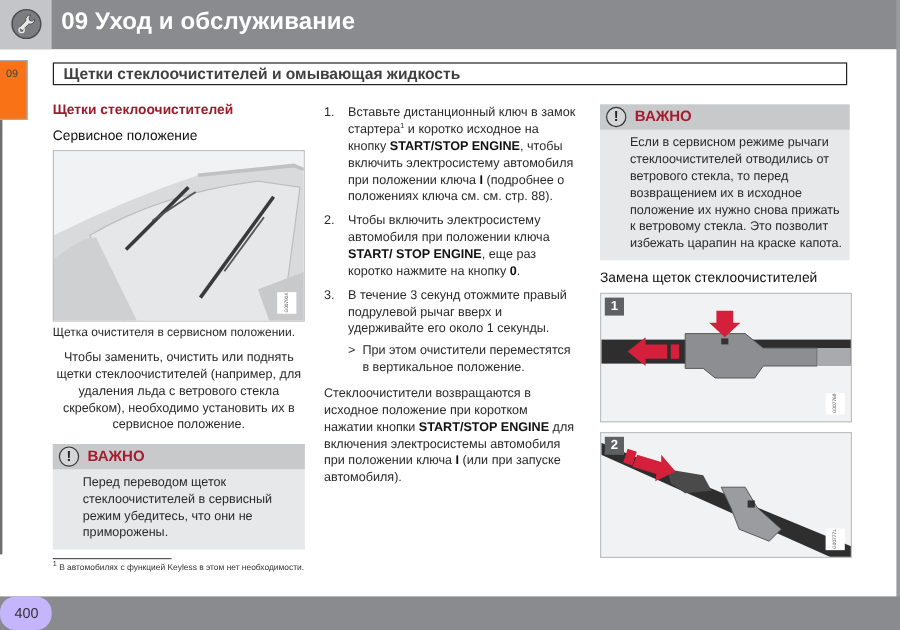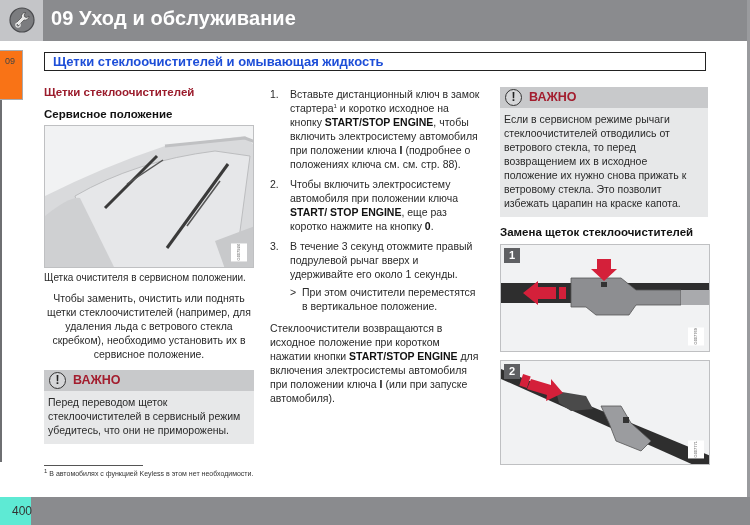--- a/index.html
+++ b/index.html
@@ -14,60 +14,60 @@
 
   
   .left-edge { position: absolute; left: 0; top: 100px; width: 2px; height: 362px; background: #6e6f72; }
   .right-edge { position: absolute; left: 747px; top: 0; width: 3px; height: 525px; background: #9a9b9e; }
 
   
   .chapter-tab { position: absolute; left: 0; top: 50px; width: 23px; height: 50px; background: #f97316; border: 1px solid #a9aaad; border-left: none; }
   .chapter-tab span { position: absolute; left: 5px; top: 5px; font-size: 9px; color: #444; }
 
   .title-frame { position: absolute; left: 44px; top: 52px; width: 289px; height: 19px; border: 1.5px solid #222; background: #fff; }
-  .title-frame span { position: absolute; left: 8px; top: 1px; font-size: 13px; font-weight: bold; color: #1d4ed8; white-space: nowrap; }
+  .title-frame span { position: absolute; left: 8px; top: 1px; font-size: 13px; font-weight: bold; color: #404040; white-space: nowrap; }
 
   
   .col { position: absolute; font-size: 10.5px; line-height: 14px; color: #2a2a2a; }
   .col-left { left: 44px; top: 85px; width: 210px; }
   .col-mid { left: 270px; top: 87px; width: 212px; }
   .col-right { left: 500px; top: 87px; width: 208px; }
 
   .h-red { color: #9b1c2c; font-weight: bold; font-size: 11.5px; }
-  .h-sub { color: #111; font-weight: bold; font-size: 11.5px; margin-top: 8px; }
+  .h-sub { color: #111; font-weight: normal; font-size: 11.5px; margin-top: 8px; }
 
   .fig { position: relative; border: 1px solid #bfc0c2; background: #eeeff0; overflow: hidden; }
   .fig-id { position: absolute; font-size: 4px; color: #555; background: #fff; writing-mode: vertical-rl; transform: rotate(180deg); padding: 1px; }
   .caption { font-size: 10px; color: #2a2a2a; margin-top: 3px; }
 
   p.body { margin-top: 6px; text-align: center; }
 
   .warn { background: #e7e8e9; margin-top: 9px; }
   .warn-head { background: #c8c9cb; height: 21px; position: relative; }
   .warn-icon { position: absolute; left: 5px; top: 2px; width: 17px; height: 17px; border-radius: 50%; border: 1.5px solid #333; background: #d5d6d8; font-weight: bold; font-size: 12px; line-height: 14px; text-align: center; color: #222; }
   .warn-label { position: absolute; left: 29px; top: 3px; color: #a31d2e; font-weight: bold; font-size: 12.5px; }
-  .warn-body { padding: 4px 6px 7px 4px; }
+  .warn-body { padding: 4px 6px 7px 25px; }
 
   ol.steps { list-style: none; }
   ol.steps li { position: relative; padding-left: 20px; margin-bottom: 6px; }
   ol.steps li .num { position: absolute; left: 0; top: 0; }
   .sub-res { position: relative; padding-left: 12px; margin-top: 4px; }
   .sub-res .arrow { position: absolute; left: 0; top: 0; }
   b { font-weight: bold; color: #111; }
   sup { font-size: 6px; vertical-align: super; line-height: 0; }
 
   .num-badge { position: absolute; left: 3px; top: 3px; width: 16px; height: 15px; background: #5f6063; color: #fff; font-weight: bold; font-size: 11px; line-height: 15px; text-align: center; }
 
   
   .fn-rule { position: absolute; left: 44px; top: 465px; width: 99px; height: 1px; background: #555; }
   .footnote { position: absolute; left: 44px; top: 470px; font-size: 7px; color: #333; }
 
   
   .footer { position: absolute; left: 0; top: 497px; width: 750px; height: 28px; background: #8a8b8e; }
-  .footer-page-cell { position: absolute; left: 0; top: 0; width: 31px; height: 28px; background: #5eead4; }
+  .footer-page-cell { position: absolute; left: 0; top: 0; width: 43px; height: 28px; background: #c4b5fd; border-radius: 13px; }
   .footer-page-cell span { position: absolute; left: 12px; top: 7px; font-size: 12px; color: #333; }
 </style>
 </head>
 <body>
 
 <div class="header">
   <div class="header-icon-cell">
     <svg class="header-icon" viewBox="0 0 26 26">
       <circle cx="13" cy="13" r="12" fill="#7b7c7f" stroke="#4a4b4e" stroke-width="1.2"></circle>
       <path d="M16.5 5.5 a4 4 0 0 0 -4 5 L7 16 l2.5 2.5 5.5-5.5 a4 4 0 0 0 5-4 l-2.2 1.6 -2-0.6 -0.6-2 z" fill="#e8e8e8" stroke="#333" stroke-width="0.6"></path>

